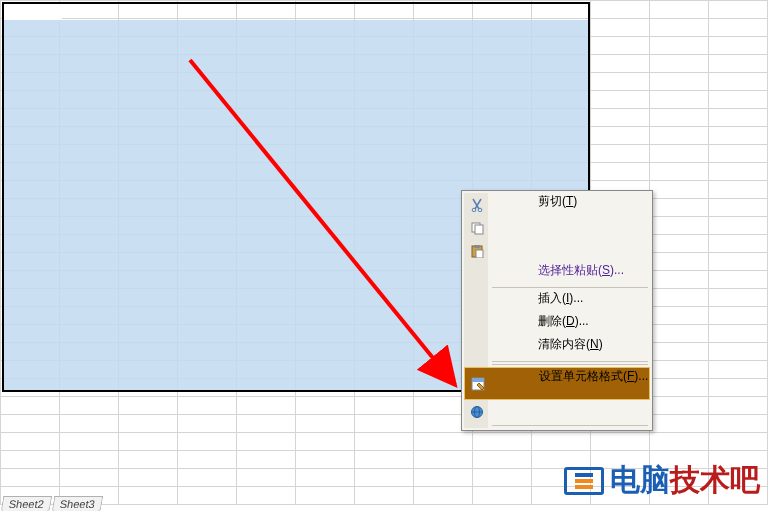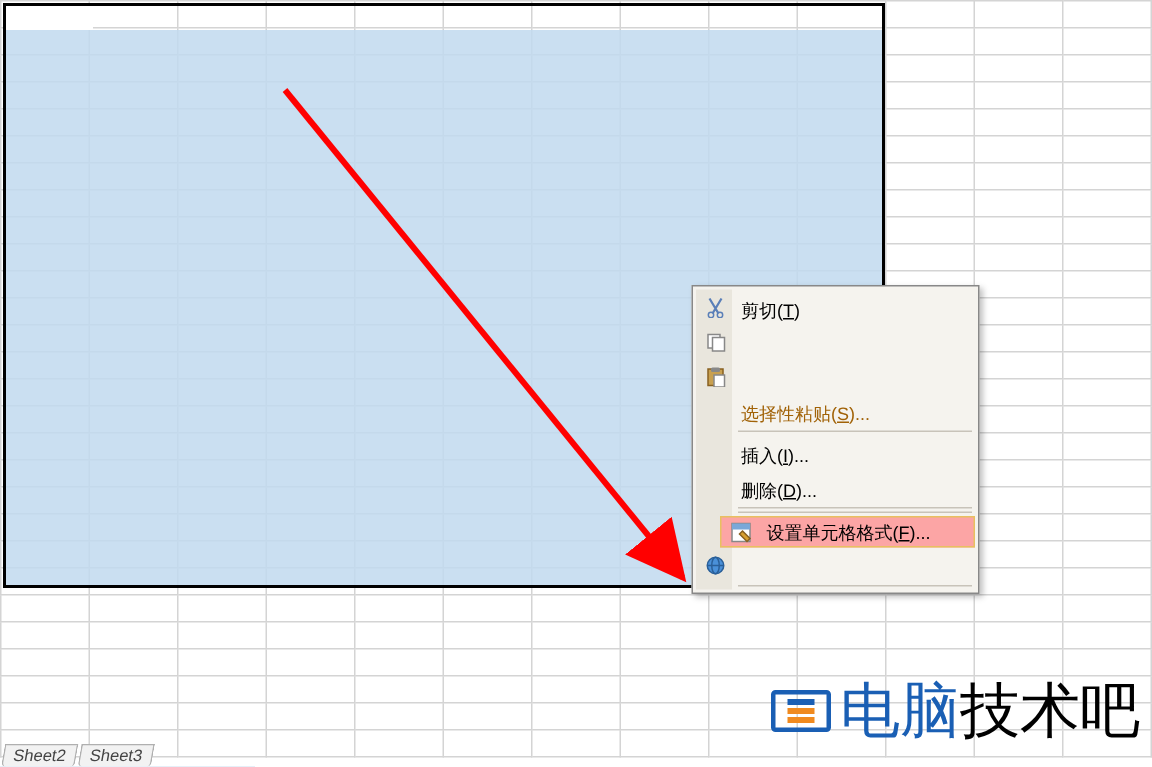--- a/index.html
+++ b/index.html
@@ -4,31 +4,31 @@
 <style>
 * { margin: 0; padding: 0; box-sizing: border-box; }
 body { font-family: "Microsoft YaHei", SimSun, sans-serif; font-size: 12px; background: #fff; width: 768px; height: 511px; overflow: hidden; position: relative; }
 table.grid { border-collapse: collapse; width: 100%; table-layout: fixed; }
 table.grid td { border: 1px solid #d4d4d4; height: 18px; background: #fff; }
 .selection-box { position: absolute; left: 2px; top: 2px; width: 588px; height: 390px; border: 2.5px solid #000; pointer-events: none; z-index: 5; }
 .sel-fill { position: absolute; left: 4px; top: 20px; width: 584px; height: 370px; background: #c1d9ee; opacity: 0.85; z-index: 1; pointer-events: none; }
 .active-cell { position: absolute; left: 4px; top: 4px; width: 58px; height: 16px; background: #fff; z-index: 2; }
 .arrow { position: absolute; z-index: 15; pointer-events: none; }
 .context-menu { position: absolute; left: 461px; top: 190px; width: 192px; background: #f5f3ee; border: 1px solid #888; box-shadow: 2px 2px 4px rgba(0,0,0,0.25); z-index: 20; padding: 2px; }
-.menu-item { display: flex; align-items: flex-end; height: 23px; padding: 0 6px 0 0; cursor: default; white-space: nowrap; }
-.menu-item.disabled { color: #a16207; }
-.menu-item.highlighted { background: #fca5a5; border: 1px solid #e8c060; height: 21px; margin-left: 16px; }
+.menu-item { display: flex; align-items: flex-start; height: 23px; padding: 0 6px 0 0; cursor: default; white-space: nowrap; gap: 44px; }
+.menu-item.disabled { color: #4c1d95; }
+.menu-item.highlighted { background: #a16207; border: 1px solid #e8c060; height: 33px; }
 .icon-col { width: 26px; height: 100%; display: flex; align-items: center; justify-content: center; flex-shrink: 0; }
 .menu-label { flex: 1; padding-left: 4px; }
 .menu-sep { height: 1px; background: #c8c3b9; margin: 2px 2px 2px 28px; }
 .icon-strip { position: absolute; left: 2px; top: 2px; bottom: 2px; width: 24px; background: #e9e6dd; z-index: -1; }
 .u { text-decoration: underline; }
-.watermark { position: absolute; right: 8px; bottom: 10px; font-size: 40px; font-weight: normal; font-family: "Microsoft YaHei", sans-serif; z-index: 30; display: flex; align-items: center; pointer-events: none; }
+.watermark { position: absolute; right: 8px; bottom: 10px; font-size: 30px; font-weight: bold; font-family: "Microsoft YaHei", sans-serif; z-index: 30; display: flex; align-items: center; pointer-events: none; }
 .wm-blue { color: #1a5fb4; }
-.wm-orange { color: #000000; }
+.wm-orange { color: #b91c1c; }
 .wm-logo { width: 40px; height: 28px; border: 3px solid #1a5fb4; border-radius: 3px; margin-right: 6px; display: flex; align-items: center; justify-content: center; }
 .wm-logo-inner { width: 18px; height: 4px; background: #f08a1f; box-shadow: 0 6px 0 #f08a1f, 0 -6px 0 #1a5fb4; }
 .sheet-tabs { position: absolute; left: 2px; bottom: 0; font-size: 11px; color: #444; display: flex; gap: 2px; }
 .sheet-tab { padding: 1px 6px; border: 1px solid #b0b0b0; border-bottom: none; background: #f2f2f2; border-radius: 0 0 3px 3px; transform: skewX(-10deg); }
 </style>
 </head>
 <body>
 
 <table class="grid">
 <tbody>
@@ -502,20 +502,24 @@
     <span class="menu-label">选择性粘贴(<span class="u">S</span>)...</span>
   </div>
   <div class="menu-sep"></div>
   <div class="menu-item">
     <span class="icon-col"></span>
     <span class="menu-label">插入(<span class="u">I</span>)...</span>
   </div>
   <div class="menu-item">
     <span class="icon-col"></span>
     <span class="menu-label">删除(<span class="u">D</span>)...</span>
+  </div>
+  <div class="menu-item">
+    <span class="icon-col"></span>
+    <span class="menu-label">清除内容(<span class="u">N</span>)</span>
   </div>
   <div class="menu-sep"></div>
   <div class="menu-sep"></div>
   <div class="menu-item highlighted">
     <span class="icon-col">
         <svg width="14" height="14" viewBox="0 0 14 14">
           <rect x="1" y="1" width="12" height="12" fill="#fff" stroke="#888"></rect>
           <rect x="1" y="1" width="12" height="4" fill="#7aa8d8"></rect>
           <path d="M8 6 L13 11 L11 13 L6 8 z" fill="#d8a030" stroke="#886020"></path>
         </svg>

